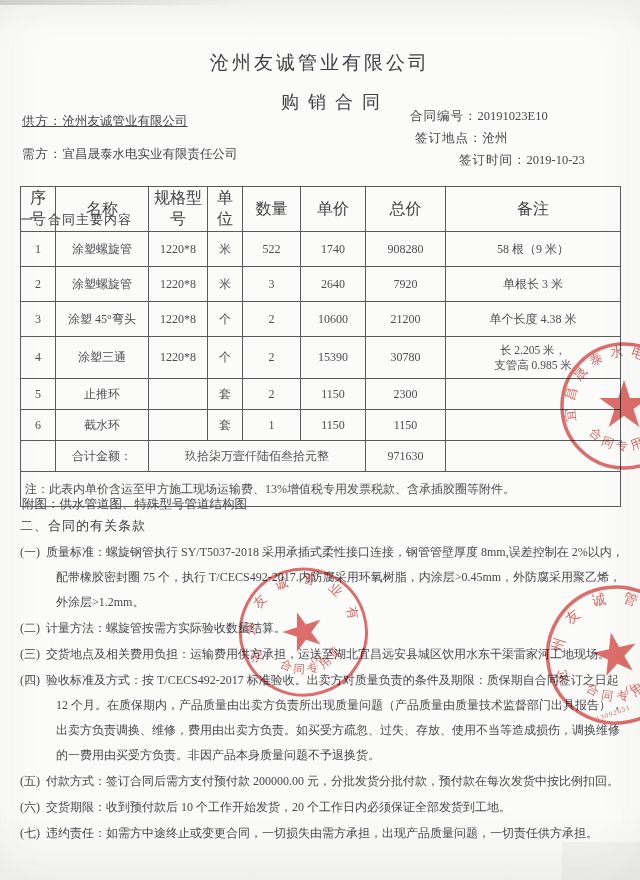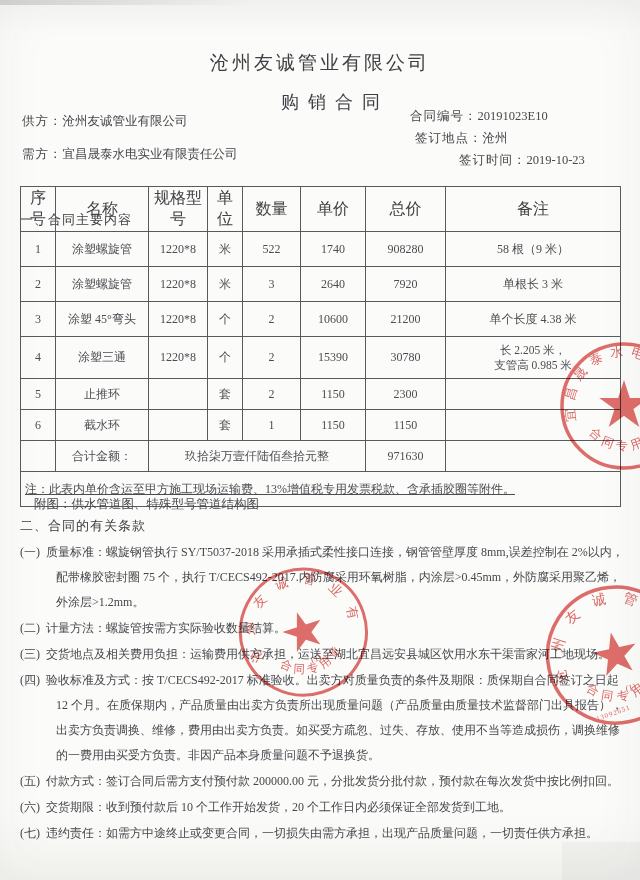--- a/index.html
+++ b/index.html
@@ -26,24 +26,24 @@
   .sec-head { position:absolute; left:20px; font-size:13px; color:#3c3d42; letter-spacing:1px; }
   table.items { position:absolute; left:20px; top:186px; width:600px;
     border-collapse:collapse; table-layout:fixed; font-size:12px; color:#4c4d52; }
   table.items td, table.items th { border:1px solid #595a5e; text-align:center;
     vertical-align:middle; font-weight:normal; padding:1px 2px; overflow:hidden; }
   tr.hdr  { height:30px; font-size:16px; color:#404145;padding-left:16px; }
   tr.r-a  { height:35px; }
   tr.r-b  { height:42px; }
   tr.r-c  { height:31px; }
   tr.r-t  { height:31px; }
-  tr.r-n  { height:35px;text-decoration:underline; }
+  tr.r-n  { height:35px; }
   td.note-cell { text-align:left !important; padding-left:4px !important; font-size:12px; }
   .remark2line { line-height:15px; font-size:11.5px; }
-  .attach { position:absolute; left:34px; top:496px; font-size:12.5px; }
+  .attach { position:absolute; left:22px; top:496px; font-size:12.5px; }
   .terms { position:absolute; left:20px; top:540px; width:606px; font-size:12px;
     line-height:25px; color:#46474c; }
   .term { padding-left:36px; text-indent:-36px; margin-bottom:1px; }
   .t-label { padding-right:6px; }
   
   .stamp { position:absolute; mix-blend-mode:multiply; opacity:.88; }
   .stamp svg { overflow:visible; }
   .stamp .ring { fill:none; stroke:#dd5b58; }
   .stamp text { fill:#d95450; font-family:"Liberation Serif","DejaVu Serif",serif; }
   .stamp .star { fill:#dd5b58; }
@@ -63,21 +63,21 @@
 <body>
 
 <div class="page">
   <div class="artifact-top"></div>
   <div class="artifact-corner"></div>
 
   <div class="title1">沧州友诚管业有限公司</div>
   <div class="title2">购销合同</div>
 
   <div class="meta">
-    <div class="m-row" style="left:22px; top:113px;">
+    <div class="m-row" style="left:22px; top:113px;text-decoration:underline;">
       <span class="m-label">供方：</span><span>沧州友诚管业有限公司</span>
     </div>
     <div class="m-row" style="left:22px; top:146px;">
       <span class="m-label">需方：</span><span>宜昌晟泰水电实业有限责任公司</span>
     </div>
     <div class="m-row" style="left:410px; top:108px;">
       <span class="m-label">合同编号：</span><span>20191023E10</span>
     </div>
     <div class="m-row" style="left:415px; top:130px;">
       <span class="m-label">签订地点：</span><span>沧州</span>

